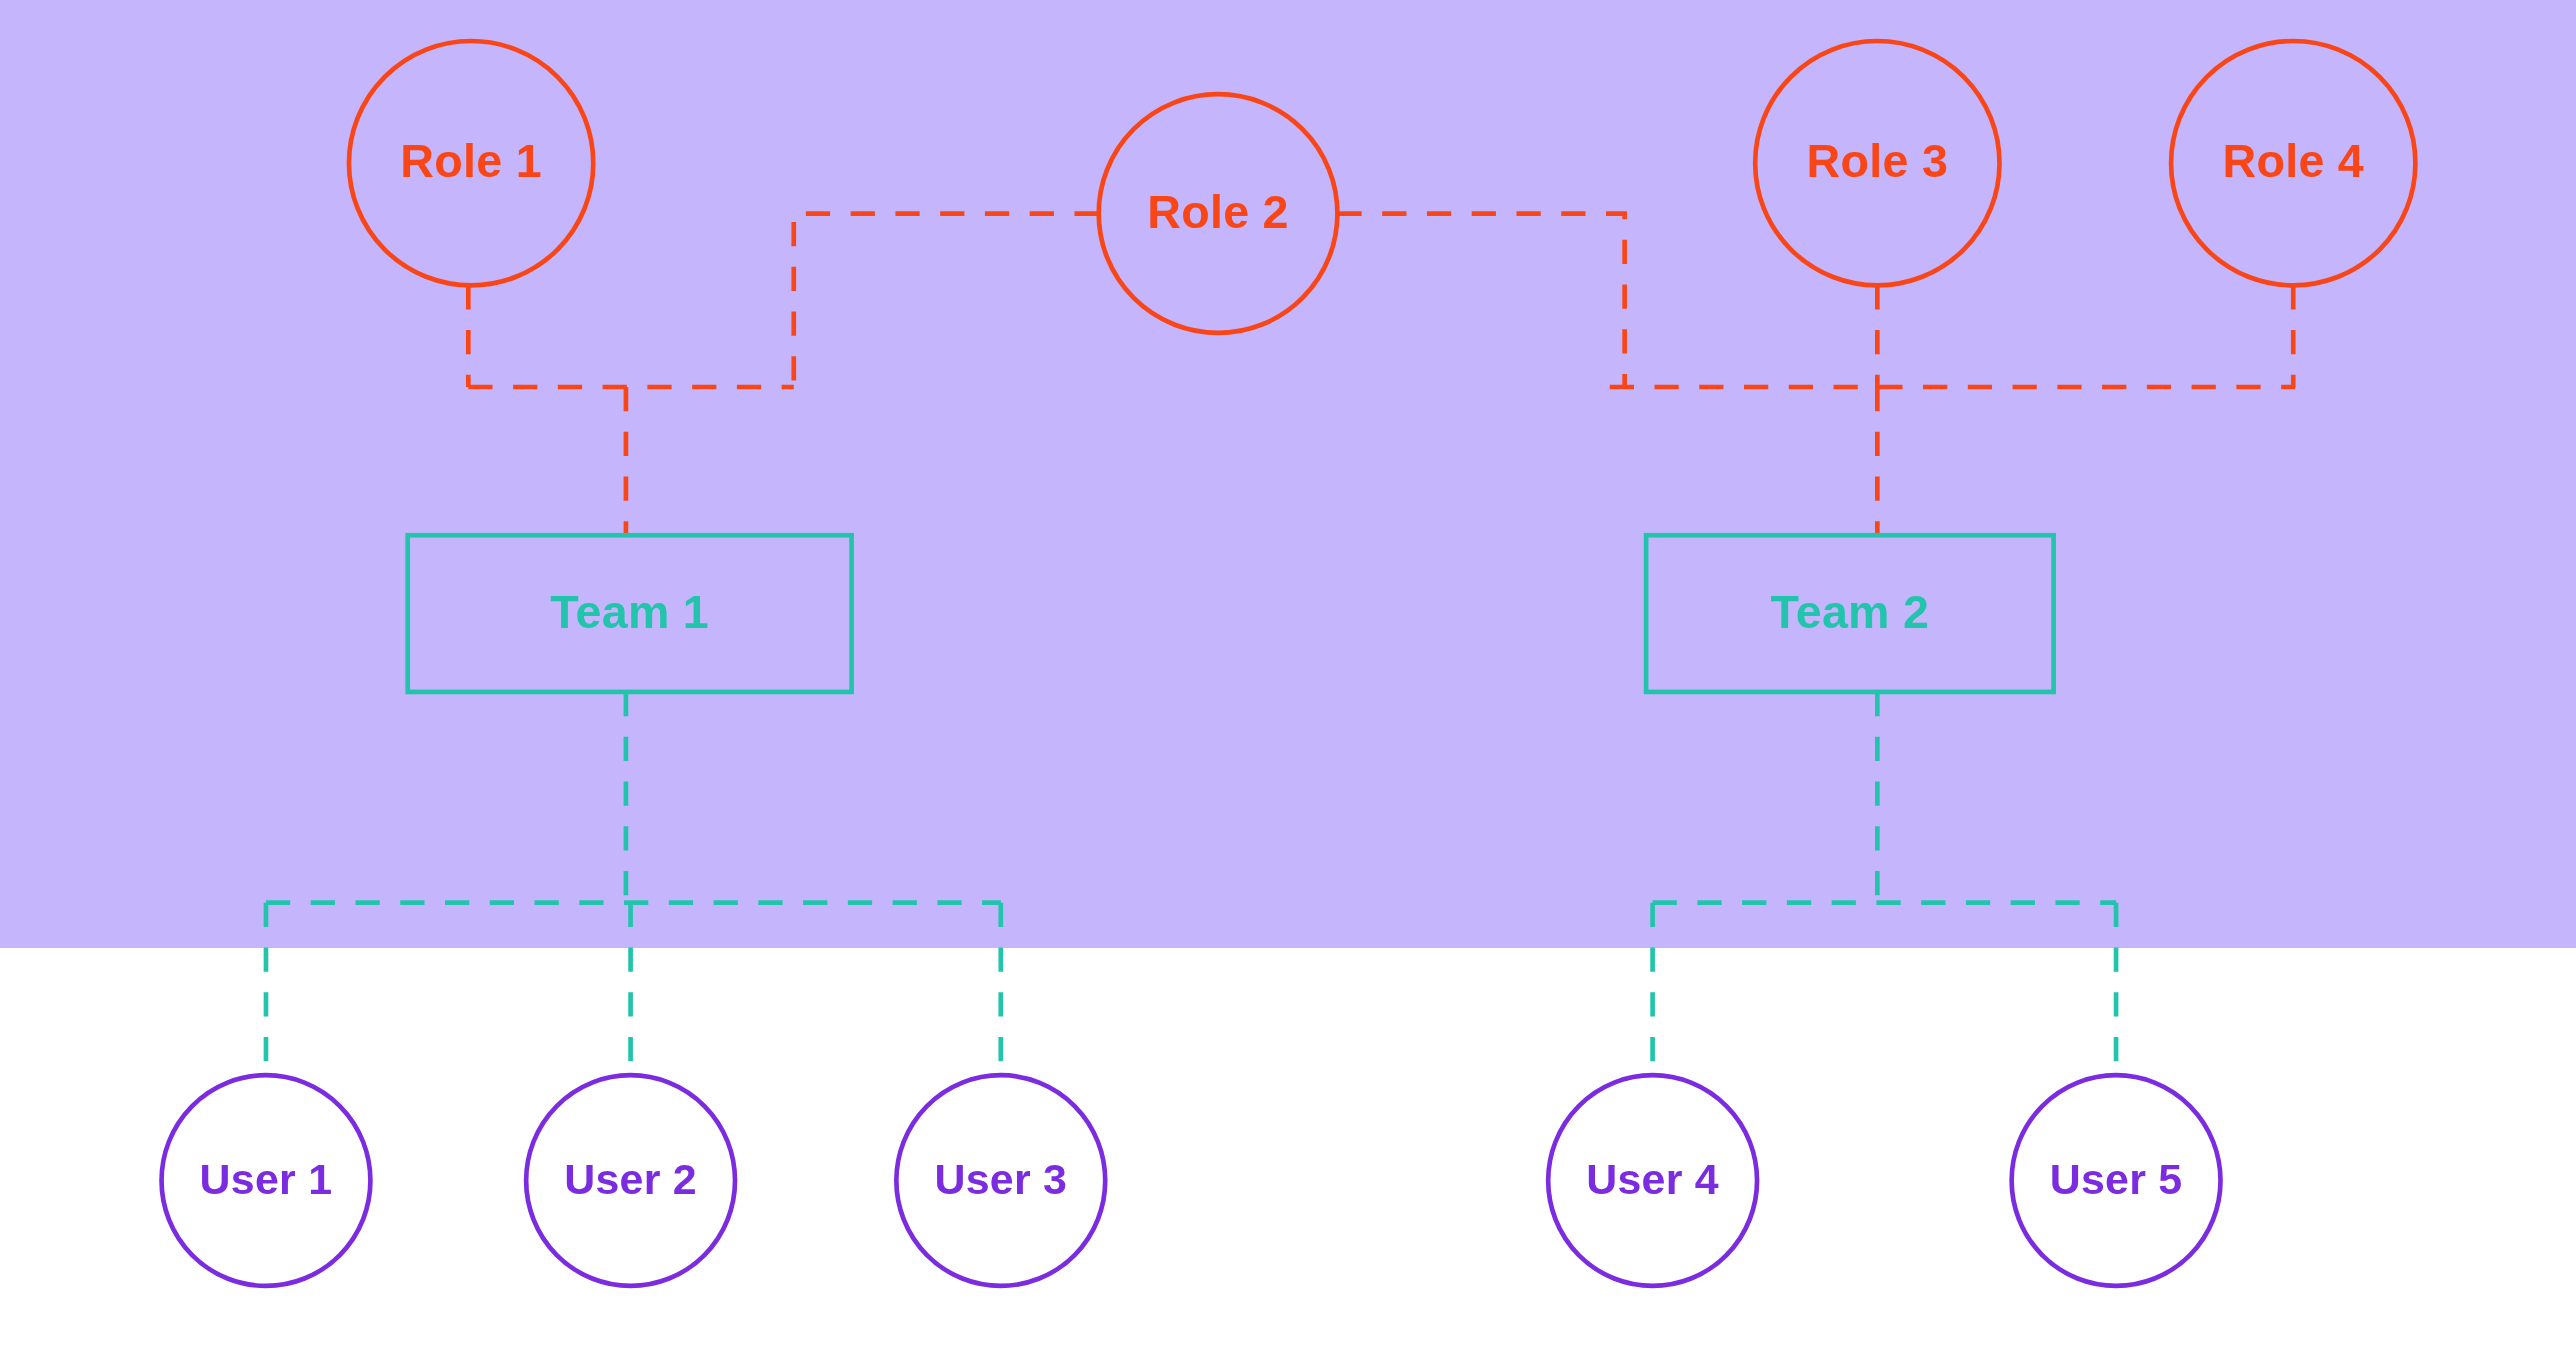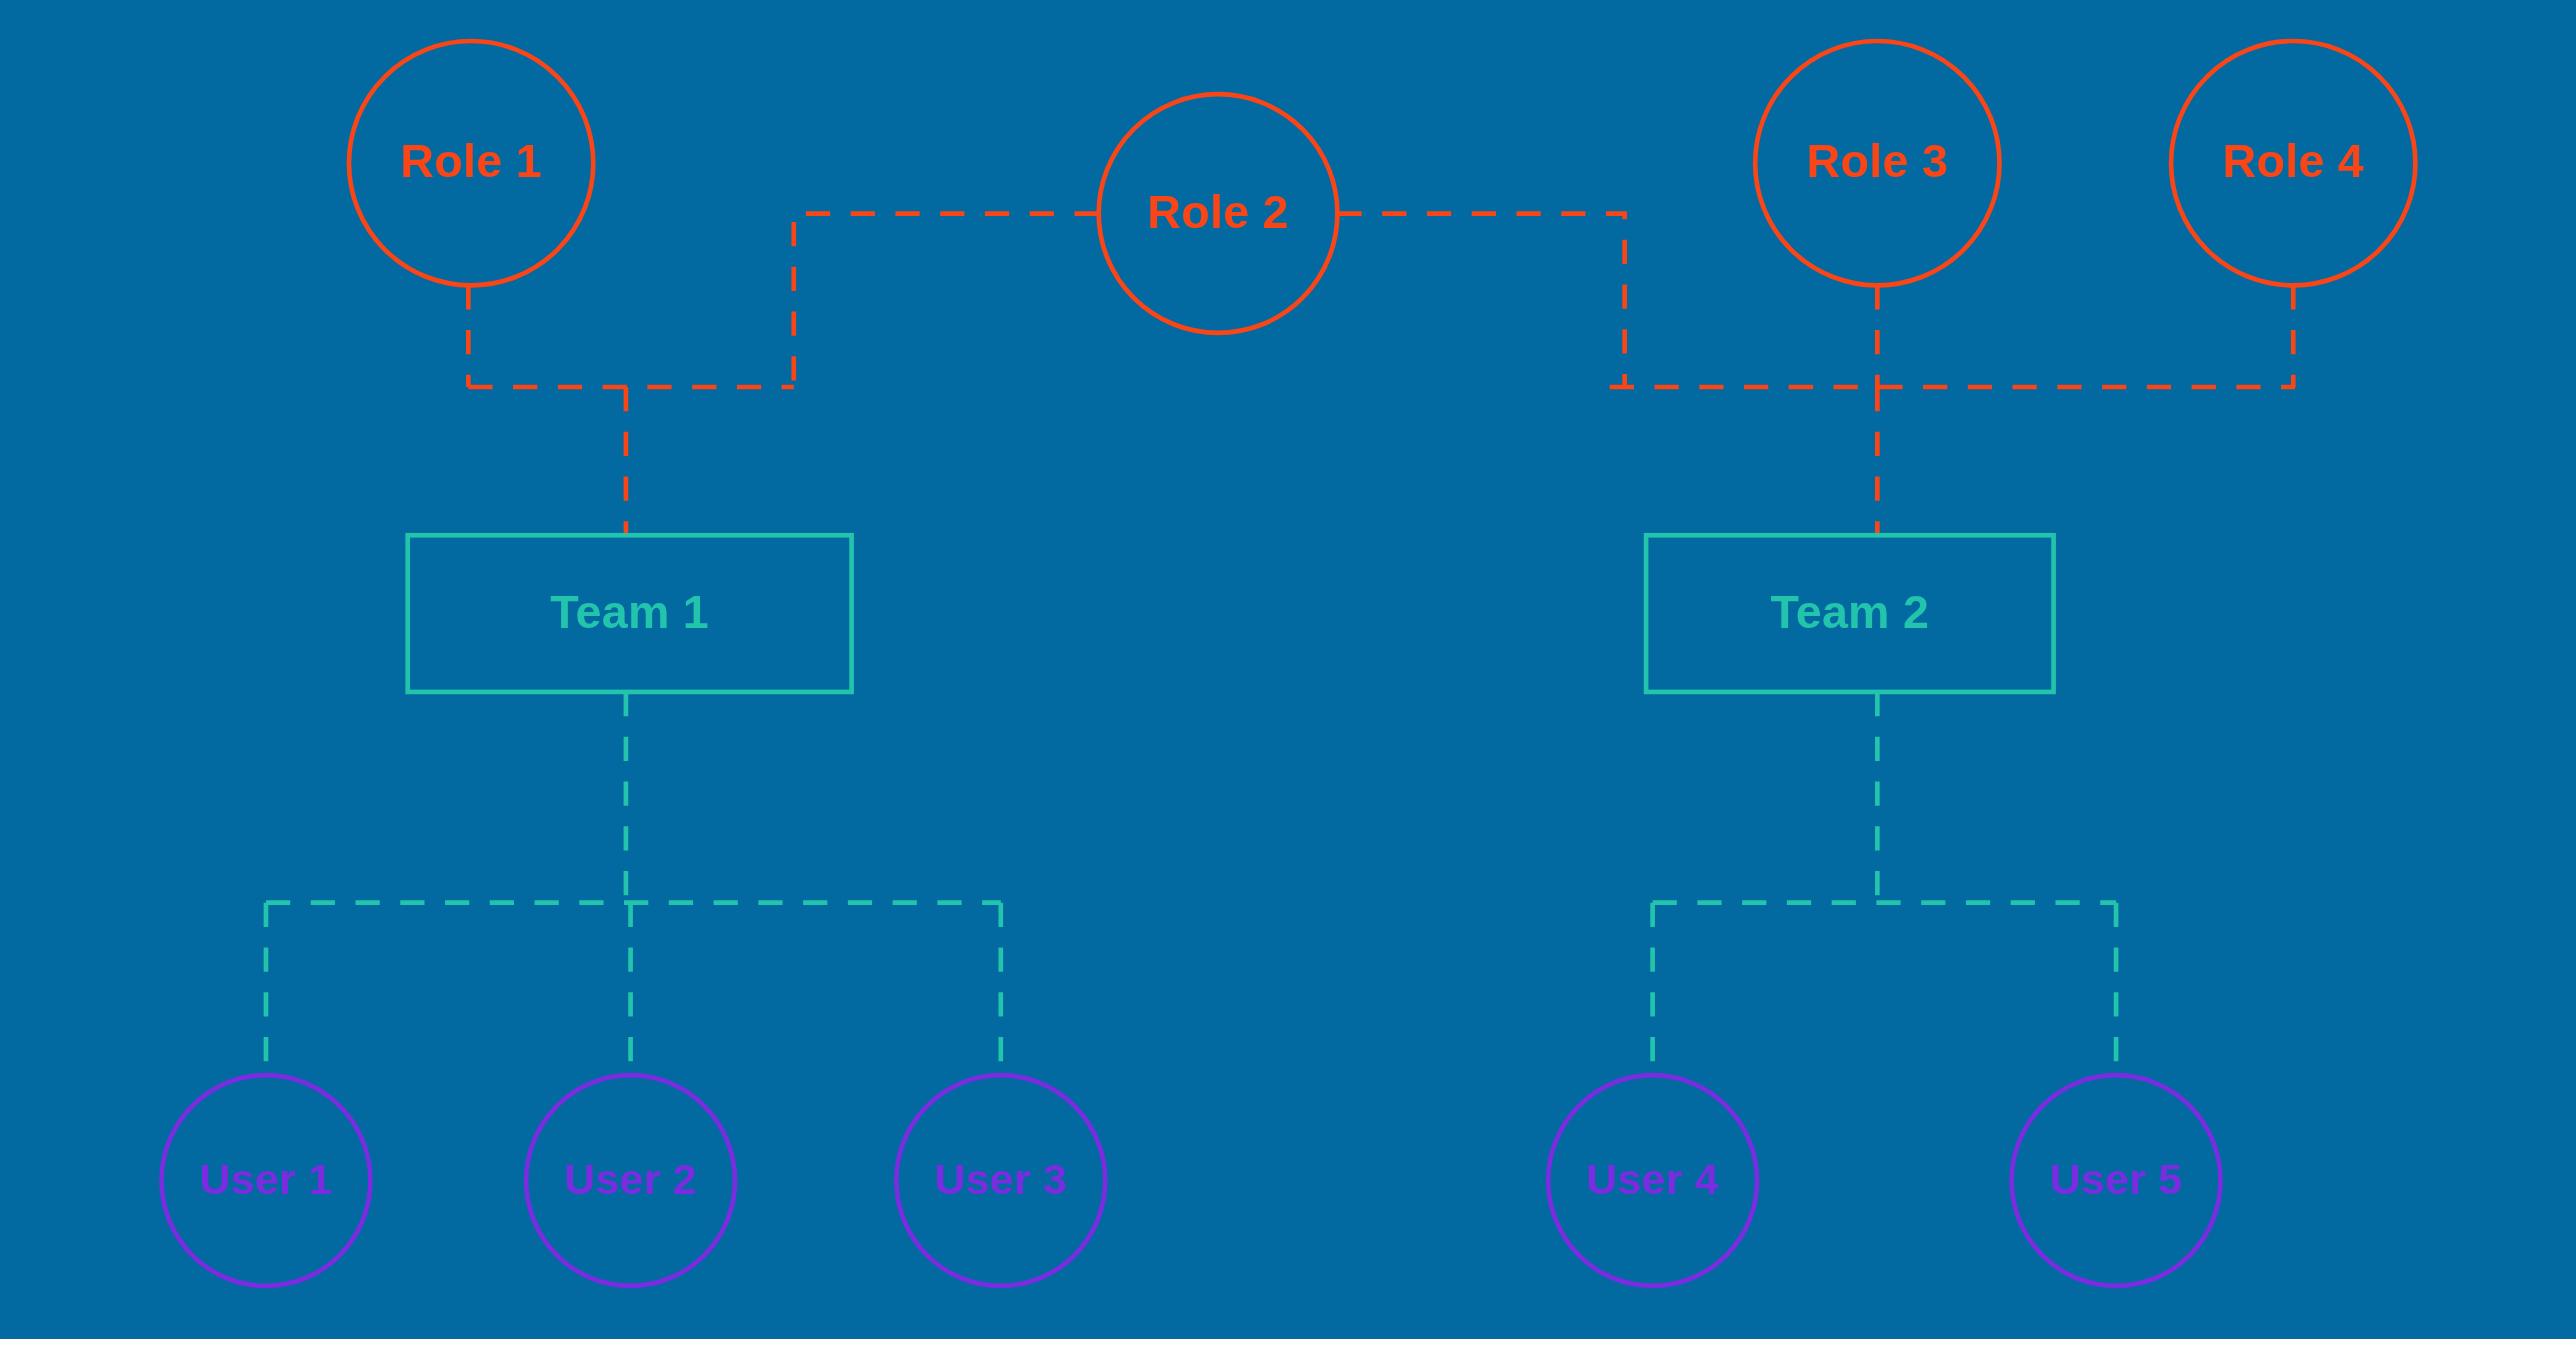--- a/index.html
+++ b/index.html
@@ -10,22 +10,22 @@
   }
   body {
     font-family: "Liberation Sans", sans-serif;
     width: 2576px;
     height: 1354px;
     overflow: hidden;
   }
   #diagram-root {
     position: relative;
     width: 2576px;
-    height: 1339px;
-    background: #0369a1;
+    height: 948px;
+    background: #c4b5fd;
     text-decoration: underline;
   }
   svg#org-chart {
     display: block;
     width: 2576px;
     height: 1354px;
   }
   .node-label {
     font-family: "Liberation Sans", sans-serif;
     font-weight: bold;

